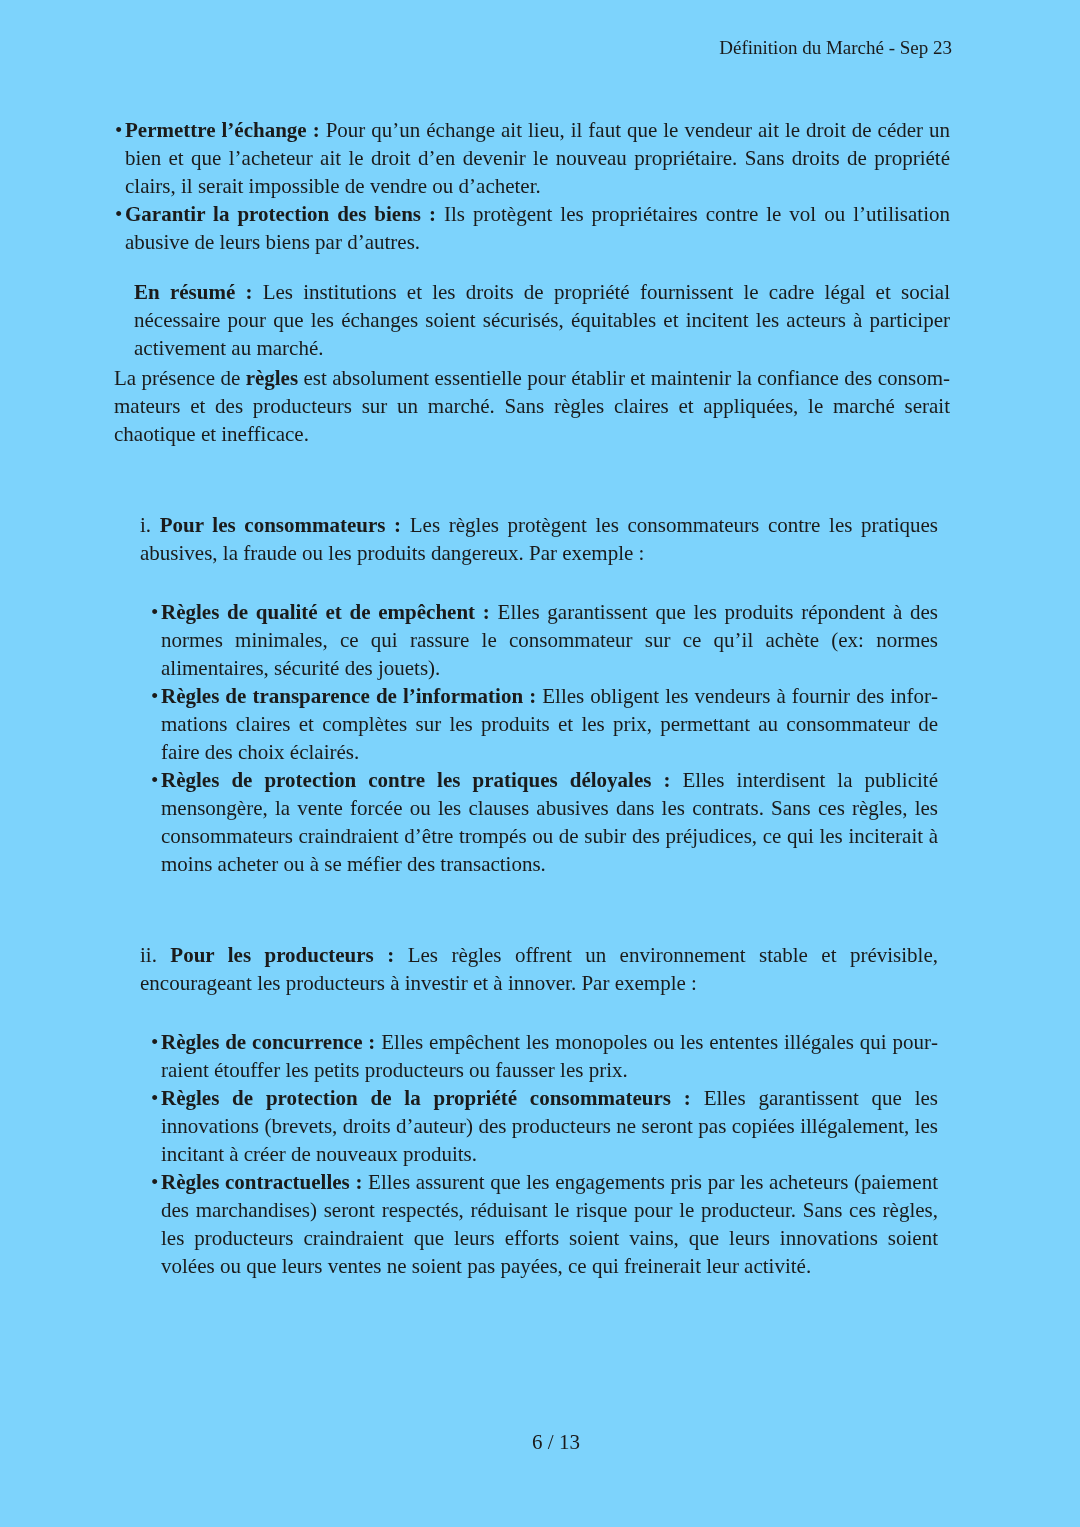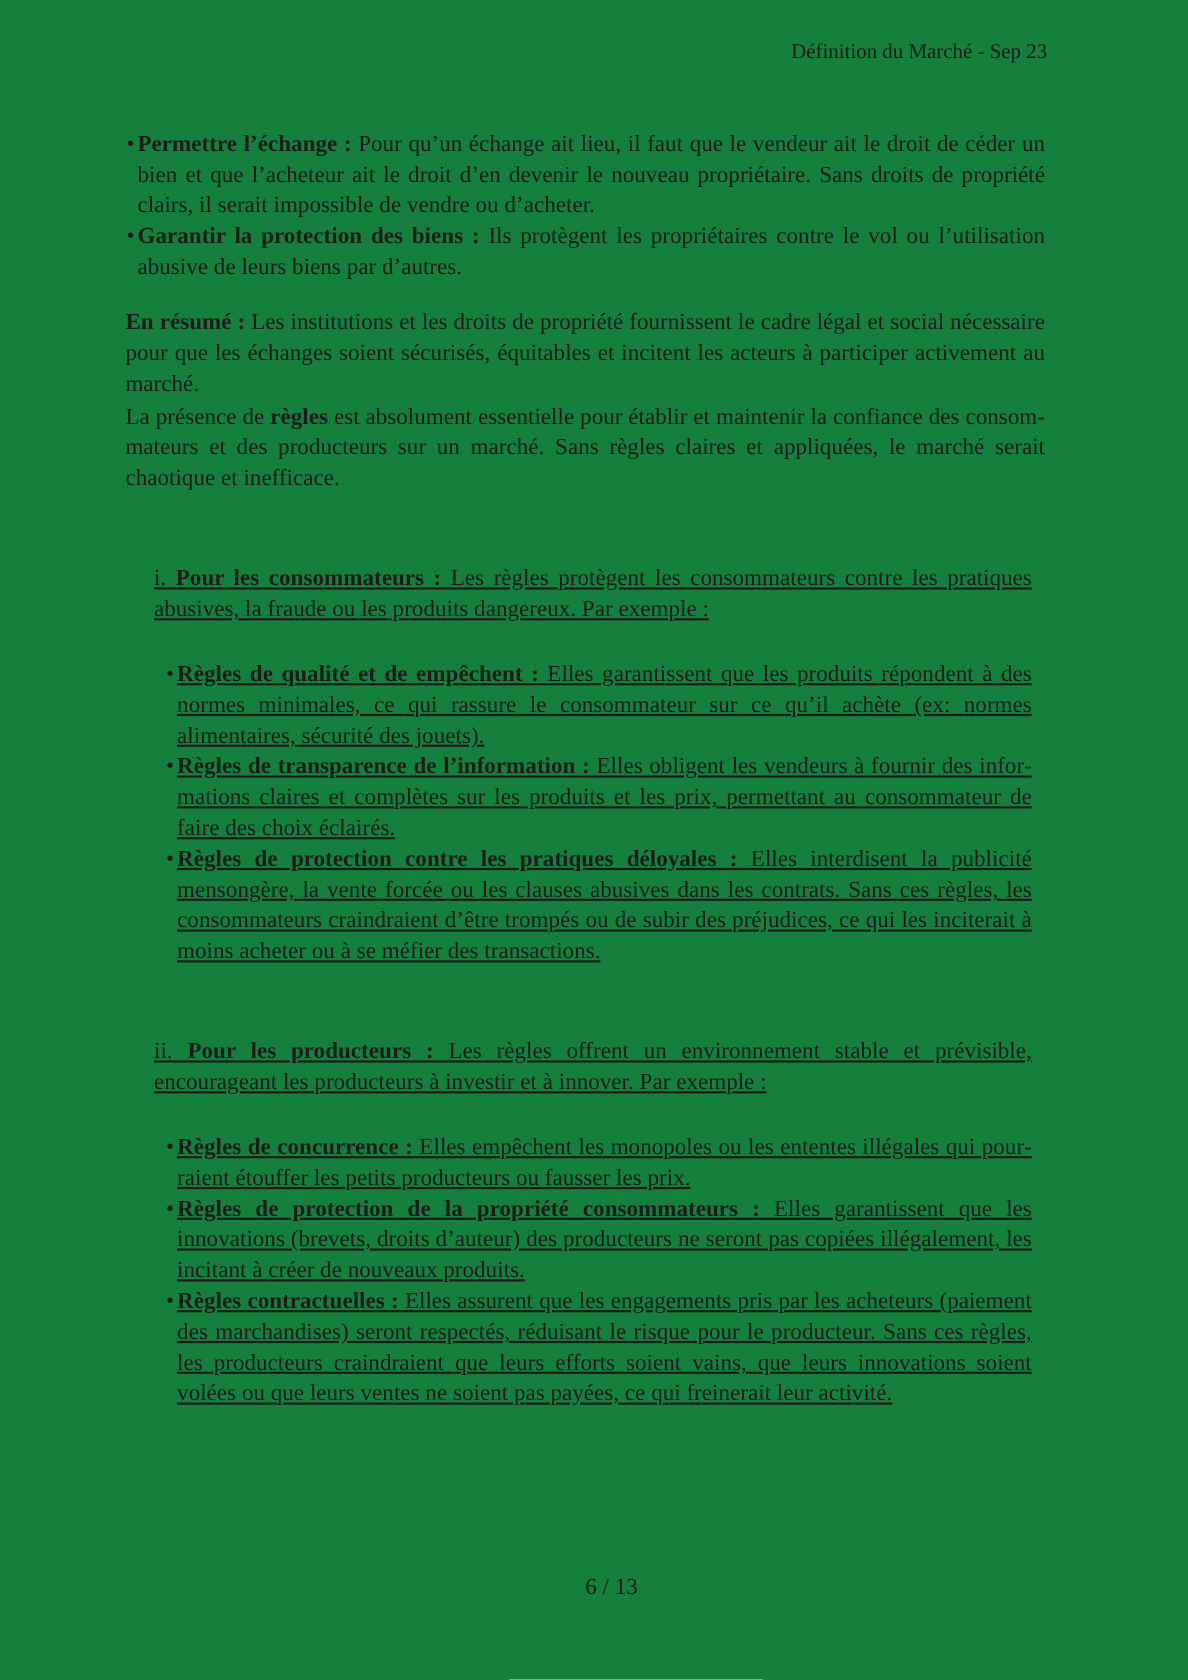--- a/index.html
+++ b/index.html
@@ -4,21 +4,21 @@
 <style>
   html, body {
     margin: 0;
     padding: 0;
     background: #ffffff;
   }
   .page {
     position: relative;
     width: 1080px;
     height: 1527px;
-    background: #15803d;
+    background: #7dd3fc;
     font-family: "Liberation Serif", "DejaVu Serif", serif;
     color: #1b1b1b;
     overflow: hidden;
   }
   .header {
     position: absolute;
     top: 36px;
     right: 128px;
     font-size: 19px;
     line-height: 24px;
@@ -37,24 +37,24 @@
   .b { font-weight: bold; }
   .li {
     position: relative;
     padding-left: 11px;
   }
   .li .marker {
     position: absolute;
     left: 1px;
     top: 0;
   }
-  .summary    { margin-top: 22px; }
+  .summary    { margin-top: 22px; margin-left: 20px; }
   .qheading   { margin-top: 12px; font-weight: bold; }
   .intro-para { margin-top: 2px; }
-  .section    { margin: 63px 12px 0 26px; text-decoration: underline; }
+  .section    { margin: 63px 12px 0 26px; }
   .sublist    { margin: 31px 0 0 10px; }
   .footer {
     position: absolute;
     top: 1428px;
     left: 16px;
     width: 100%;
     text-align: center;
     font-size: 21px;
     line-height: 28px;
   }

